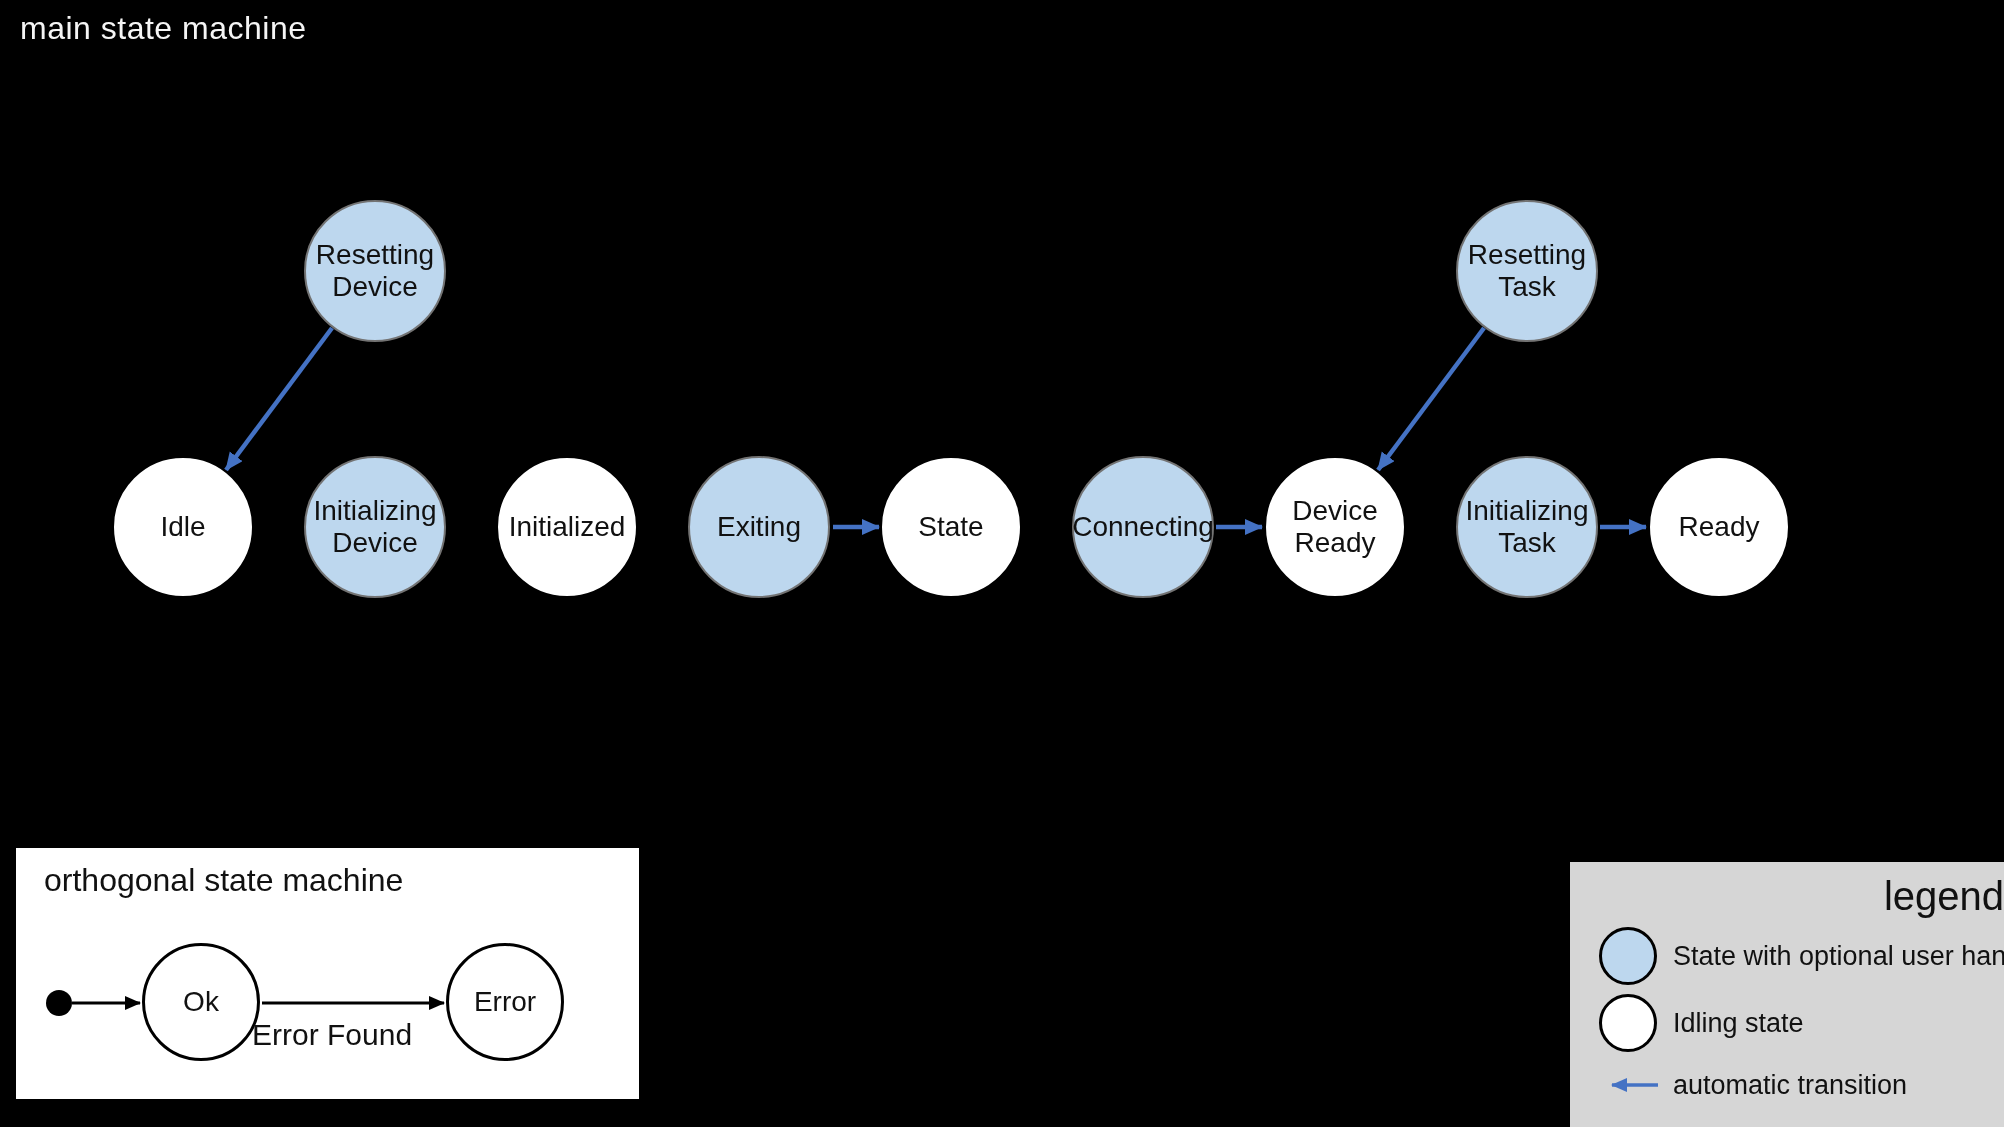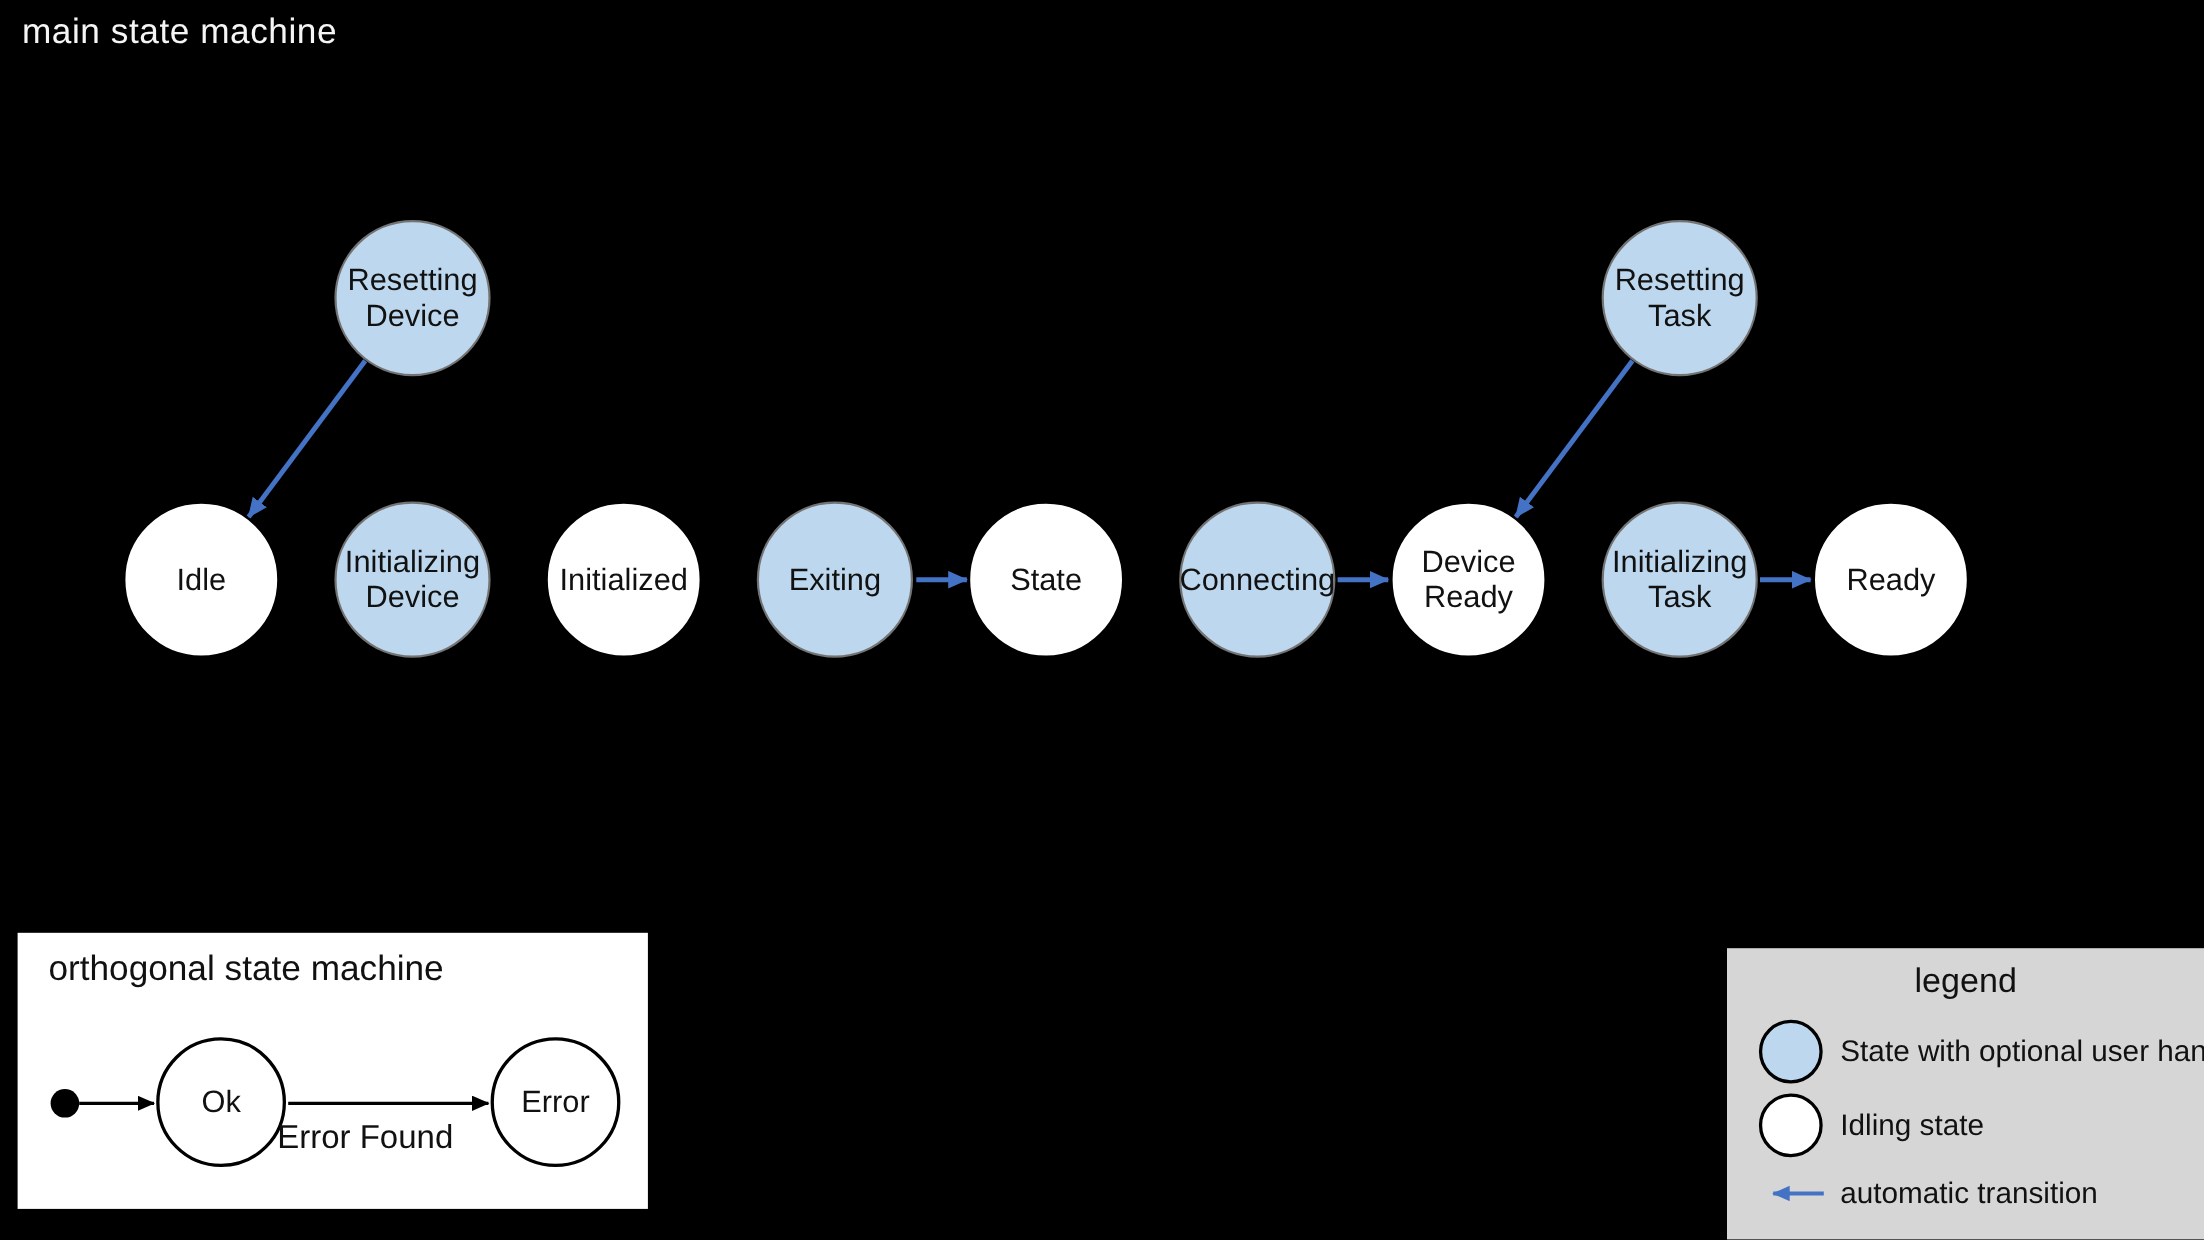--- a/index.html
+++ b/index.html
@@ -21,21 +21,21 @@
   .s-white{background:#FFFFFF;border:2px solid #000;}
   .state .slabel{
     font-size:28px;line-height:1.16;color:#111;white-space:pre-line;
   }
   .final{
     width:136px;height:136px;border:3px solid #000;
     box-shadow:0 0 0 4px #000,0 0 0 10px #fff;
   }
   
   .ortho-box{
-    position:absolute;left:16px;top:848px;width:573px;height:251px;background:#fff;
+    position:absolute;left:16px;top:848px;width:623px;height:251px;background:#fff;
   }
   .ortho-title{
     position:absolute;left:28px;top:14px;font-size:32px;color:#111;white-space:nowrap;
   }
   .ortho-state{
     position:absolute;width:118px;height:118px;border-radius:50%;background:#fff;
     border:3px solid #000;box-sizing:border-box;display:flex;align-items:center;
     justify-content:center;font-size:28px;color:#111;
   }
   .initial-dot{
@@ -43,21 +43,21 @@
     background:#000;
   }
   .trans-label{
     position:absolute;left:236px;top:170px;font-size:30px;color:#111;white-space:nowrap;
   }
   
   .legend-box{
     position:absolute;left:1570px;top:862px;width:434px;height:265px;background:#D6D6D6;
   }
   .legend-title{
-    position:absolute;left:0;top:12px;width:100%;text-align:center;font-size:31px;color:#111;
+    position:absolute;left:0;top:12px;width:100%;text-align:right;font-size:40px;color:#111;
   }
   .legend-circle{
     position:absolute;width:58px;height:58px;border-radius:50%;border:3px solid #000;
     box-sizing:border-box;
   }
   .lc-blue{background:#BDD7EE;}
   .lc-white{background:#FFFFFF;}
   .legend-label{
     position:absolute;left:103px;transform:translateY(-50%);font-size:27px;color:#111;
     white-space:nowrap;

